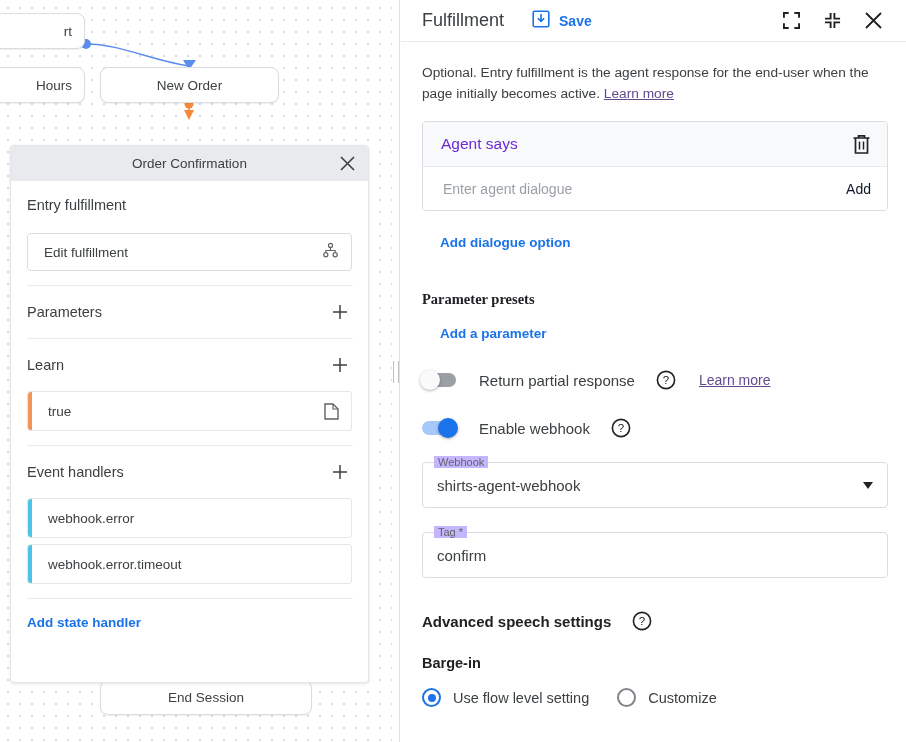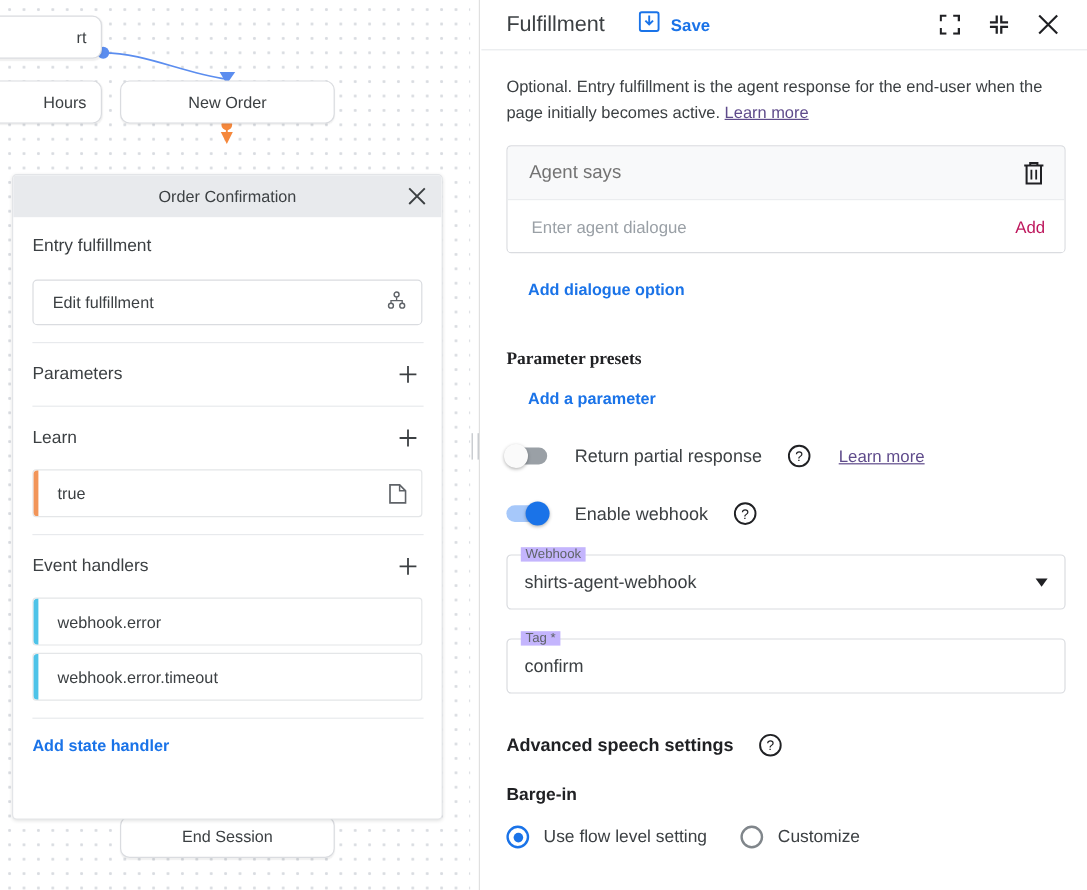--- a/index.html
+++ b/index.html
@@ -28,21 +28,21 @@
     border: 1px solid #dadce0;
     border-radius: 8px;
     display: flex; align-items: center; justify-content: center;
     font-size: 13.5px;
     color: #3c4043;
     box-shadow: 0 1px 1px rgba(60,64,67,.08);
   }
   #node-start { left: -80px; top: 13px; width: 165px; height: 36px; justify-content: flex-end; padding-right: 12px;}
   #node-hours { left: -80px; top: 67px; width: 165px; height: 36px; justify-content: flex-end; padding-right: 12px;}
   #node-neworder { left: 100px; top: 67px; width: 179px; height: 36px; }
-  #node-endsession { left: 100px; top: 680px; width: 179px; height: 35px; }
+  #node-endsession { left: 100px; top: 680px; width: 212px; height: 35px; }
 
   .edge-svg { position: absolute; left: 0; top: 0; width: 392px; height: 742px; pointer-events: none; }
 
   
   #page-card {
     position: absolute; left: 10px; top: 122px;
     width: 359px; height: 538px;
     background: #fff;
     border: 1px solid #e3e5e8;
     border-radius: 4px;
@@ -164,33 +164,33 @@
     border: 1px solid #dadce0;
     border-radius: 4px;
     overflow: hidden;
   }
   #agent-says-head {
     height: 45px; background: #f8f9fa;
     border-bottom: 1px solid #e8eaed;
     display: flex; align-items: center; justify-content: space-between;
     padding: 0 16px 0 18px;
   }
-  #agent-says-title { font-size: 15.5px; color: #737373; }
+  #agent-says-title { font-size: 15.5px; color: #6d28d9; }
   #agent-says-delete { cursor: pointer; display: flex; color: #202124; }
   #agent-dialogue-row {
     height: 43px; display: flex; align-items: center;
     padding: 0 16px 0 18px; background: #fff;
   }
   #agent-dialogue-input {
     flex: 1 1 auto; border: none; outline: none;
     font-family: "Liberation Sans", sans-serif;
     font-size: 14px; color: #3c4043; background: transparent;
   }
   #agent-dialogue-input::placeholder { color: #9aa0a6; }
-  #agent-dialogue-add { font-size: 14px; color: #be185d; cursor: pointer; }
+  #agent-dialogue-add { font-size: 14px; color: #0f172a; cursor: pointer; }
 
   #add-dialogue-option { margin: 22px 0 0 18px; }
 
   #param-presets-title {
     margin-top: 40px;
     font-size: 14.5px; font-weight: bold; color: #202124; font-family: Liberation Serif, serif;
   }
   #add-a-parameter { margin: 16px 0 0 18px; }
 
   .toggle-row { display: flex; align-items: center; margin-top: 28px; }

